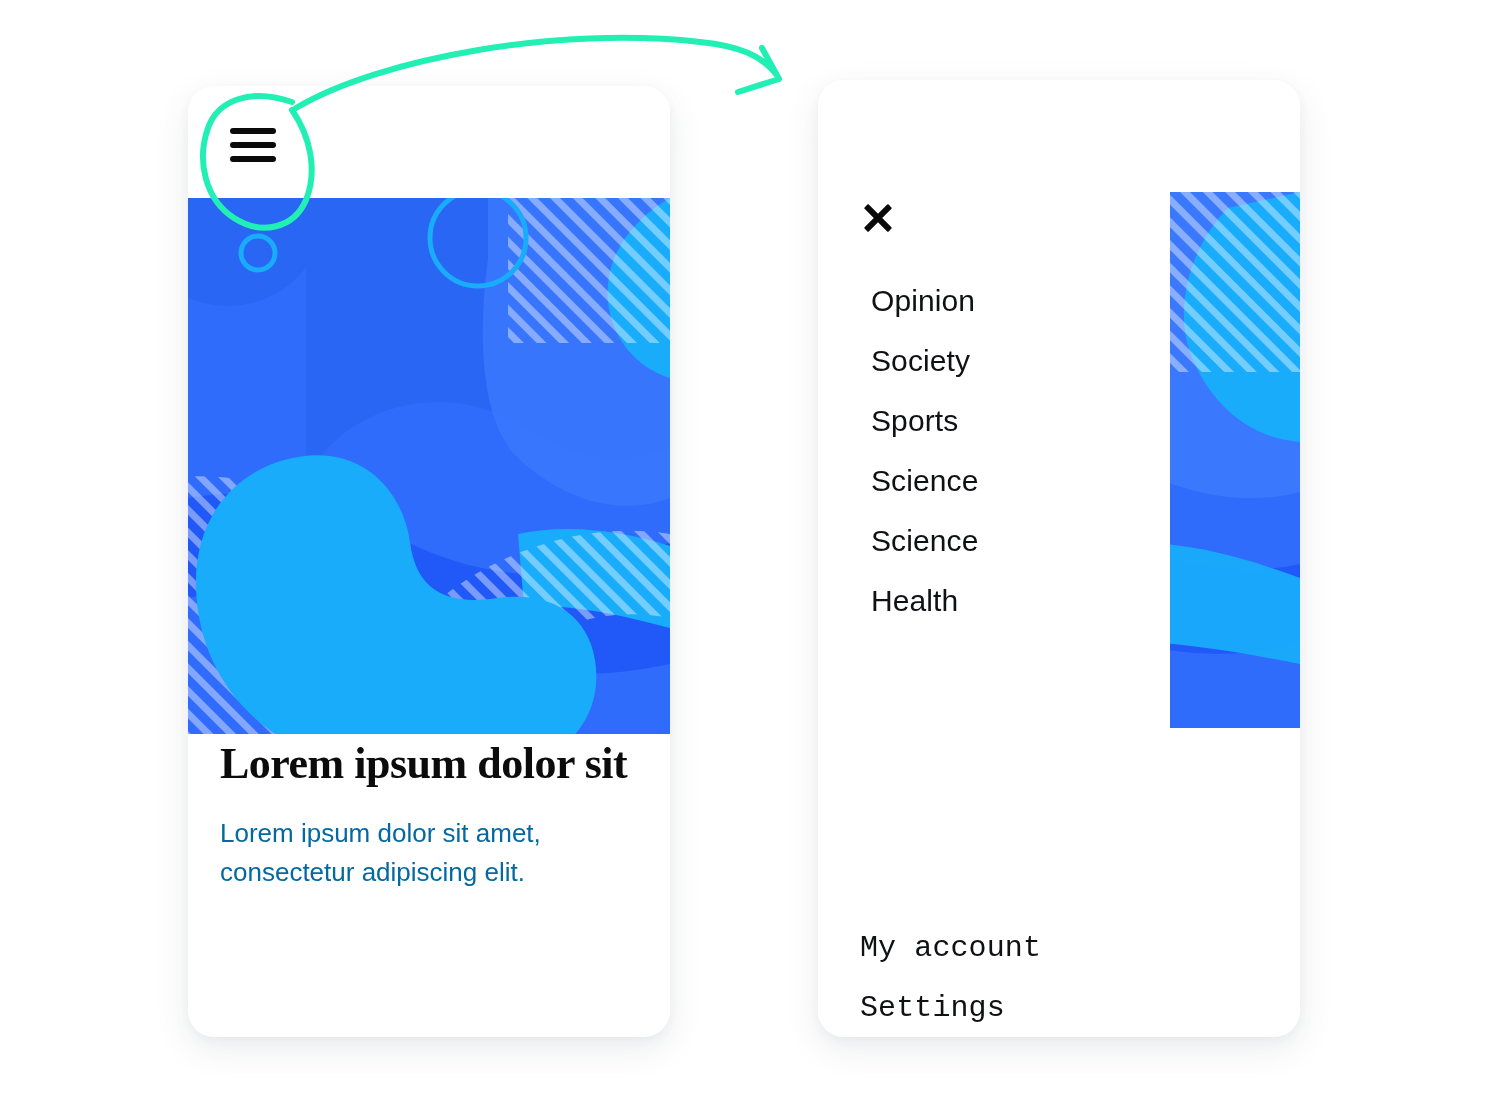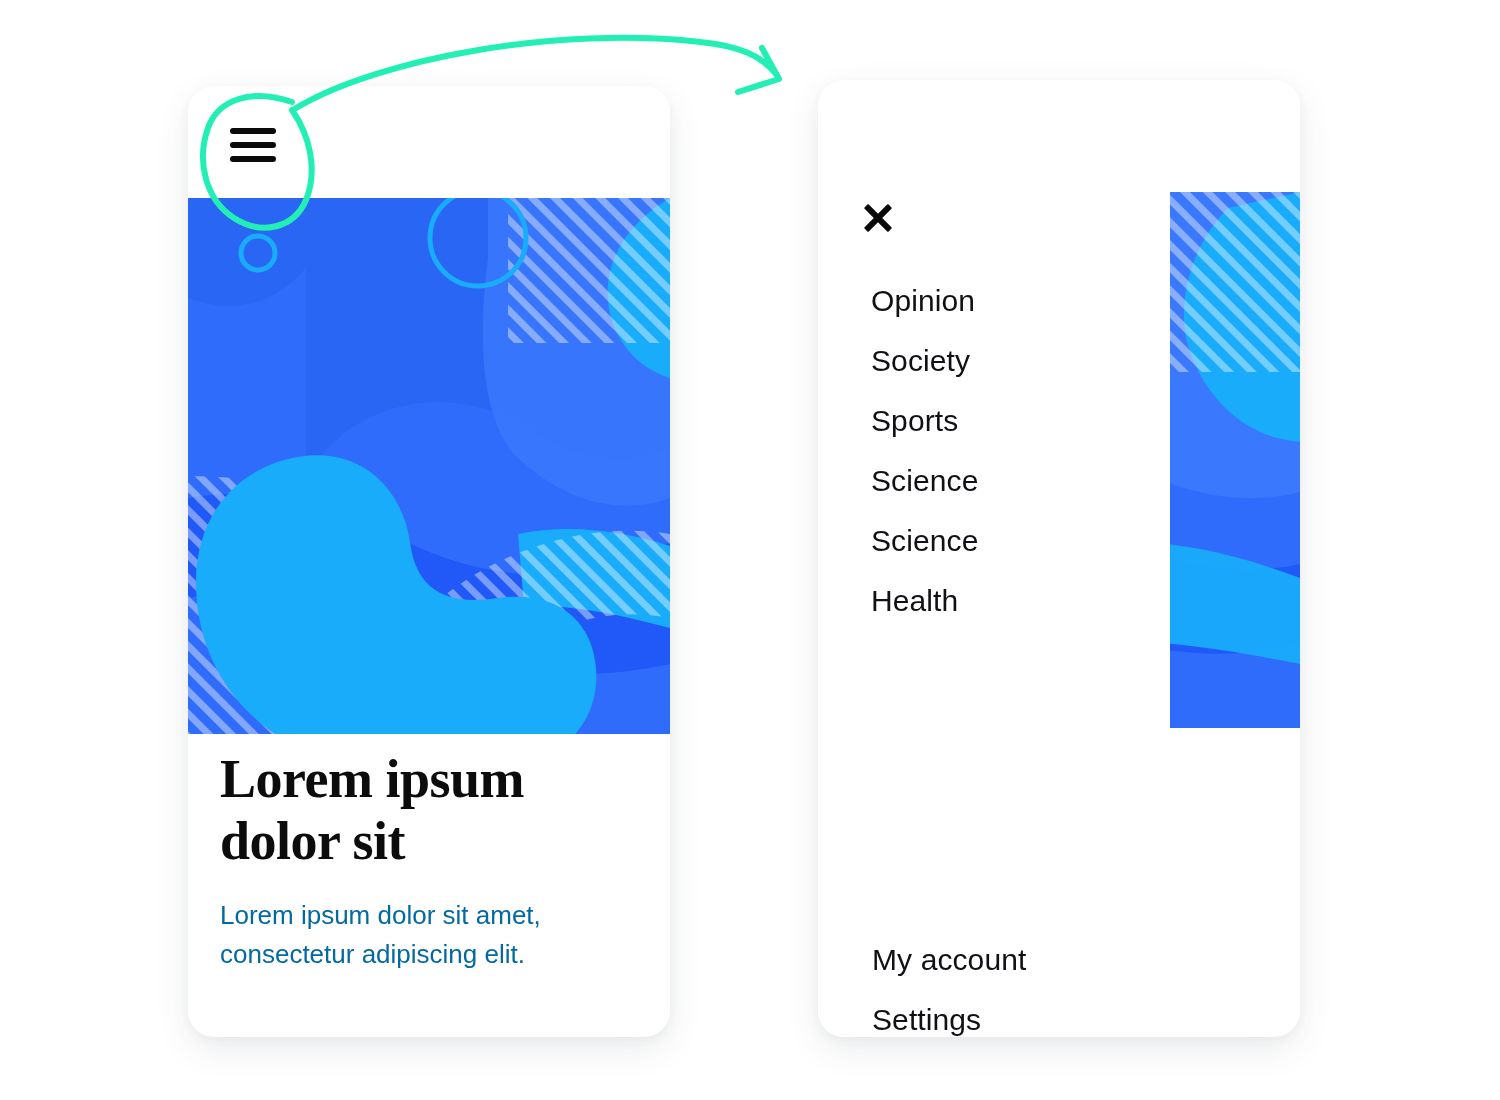--- a/index.html
+++ b/index.html
@@ -93,26 +93,26 @@
     position: absolute;
     left: 0;
     top: 648px;
     width: 482px;
     padding: 0 32px;
     box-sizing: border-box;
   }
   .headline {
     font-family: "Liberation Serif", serif;
     font-weight: 700;
-    font-size: 54px;
+    font-size: 44px;
     line-height: 1.15;
     letter-spacing: -0.5px;
     color: #0c0c0c;
     margin: 0;
-    padding-top: 14px;
+    padding-top: 5px;
   }
   .subcopy {
     font-family: "Liberation Sans", sans-serif;
     font-weight: 400;
     font-size: 26px;
     line-height: 1.5;
     color: #0369a1;
     margin: 24px 0 0 0;
     max-width: 380px;
   }
@@ -170,22 +170,23 @@
     cursor: pointer;
     white-space: nowrap;
   }
 
   .menu-list-secondary {
     position: absolute;
     left: 42px;
     top: 838px;
     width: 300px;
     list-style: none;
-    margin: 12px;
+    margin: 0;
     padding: 0;
+    font-family: Liberation Mono, monospace;
   }
   .menu-list-secondary li {
     font-size: 30px;
     line-height: 60px;
     color: #101114;
     letter-spacing: 0.1px;
     cursor: pointer;
     white-space: nowrap;
   }
 

